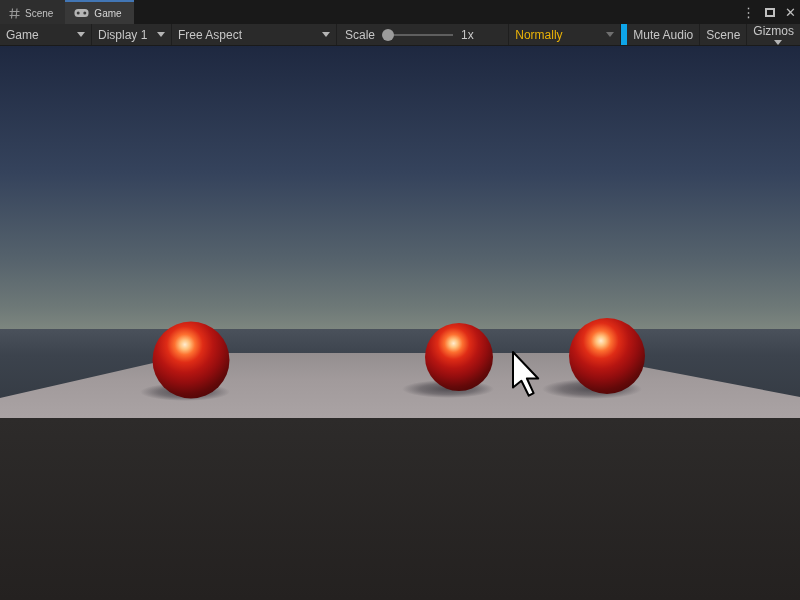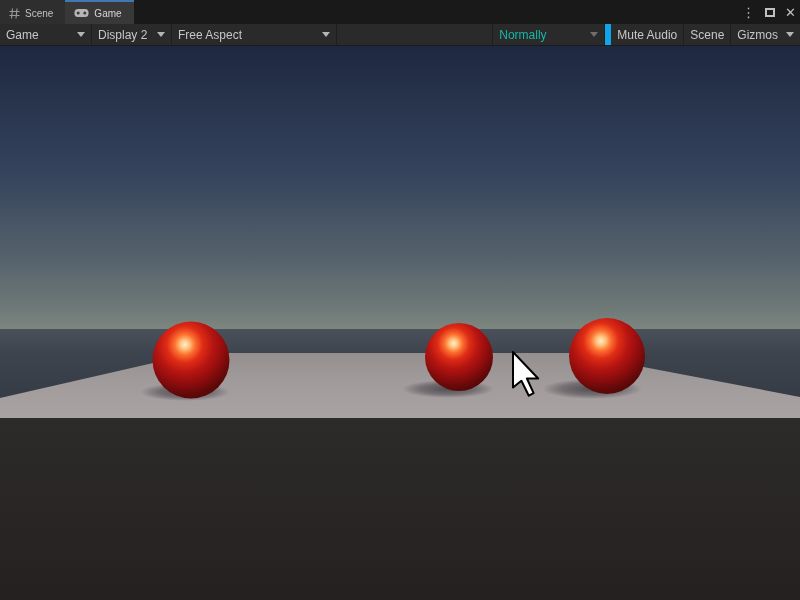--- a/index.html
+++ b/index.html
@@ -32,23 +32,23 @@
   .w-game { width:92px; }
   .w-display { width:80px; }
   .w-aspect { width:165px; }
   .scale-group { display:flex; align-items:center; padding:0 8px; border-right:none; }
   .slider { position:relative; width:70px; height:12px; margin:0 8px; }
   .slider .track { position:absolute; left:0; right:0; top:5px; height:2px; background:#5f5f5f; }
   .slider .thumb { position:absolute; top:0; left:7%; width:12px; height:12px; border-radius:50%;
                    background:#9b9b9b; margin-left:-6px; }
   .scale-val { color:#c8c8c8; }
   .spacer { flex:1; border-right:none; }
-  .disabled-dd { color:#14b8a6; width:113px; border-left:1px solid #1e1e1e; }
+  .disabled-dd { color:#eab308; width:113px; border-left:1px solid #1e1e1e; }
   .w-mute { border-left:6px solid #0ea5e9; }
-  .w-gizmos { border-right:none; }
+  .w-gizmos { border-right:none;flex-direction:column; }
 
   
   .viewport { position:relative; width:800px; height:554px; }
   .viewport svg { display:block; }
 </style>
 </head>
 <body>
 
 <div class="window">
 
@@ -77,26 +77,34 @@
       <span class="closex">✕</span>
     </div>
   </div>
 
   <div class="toolbar">
     <div class="tb-btn w-game">
       <span class="lbl">Game</span>
       <span class="arrow-down"></span>
     </div>
     <div class="tb-btn w-display">
-      <span class="lbl">Display 2</span>
+      <span class="lbl">Display 1</span>
       <span class="arrow-down"></span>
     </div>
     <div class="tb-btn w-aspect">
       <span class="lbl">Free Aspect</span>
       <span class="arrow-down"></span>
+    </div>
+    <div class="tb-btn scale-group">
+      <span>Scale</span>
+      <span class="slider">
+        <span class="track"></span>
+        <span class="thumb" id="scale-thumb" style="left: 7%;"></span>
+      </span>
+      <span class="scale-val">1x</span>
     </div>
     <div class="tb-btn spacer"></div>
     <div class="tb-btn disabled-dd">
       <span class="lbl">Normally</span>
       <span class="arrow-down dim"></span>
     </div>
     <div class="tb-btn w-mute">
       <span class="lbl">Mute Audio</span>
     </div>
     <div class="tb-btn">

